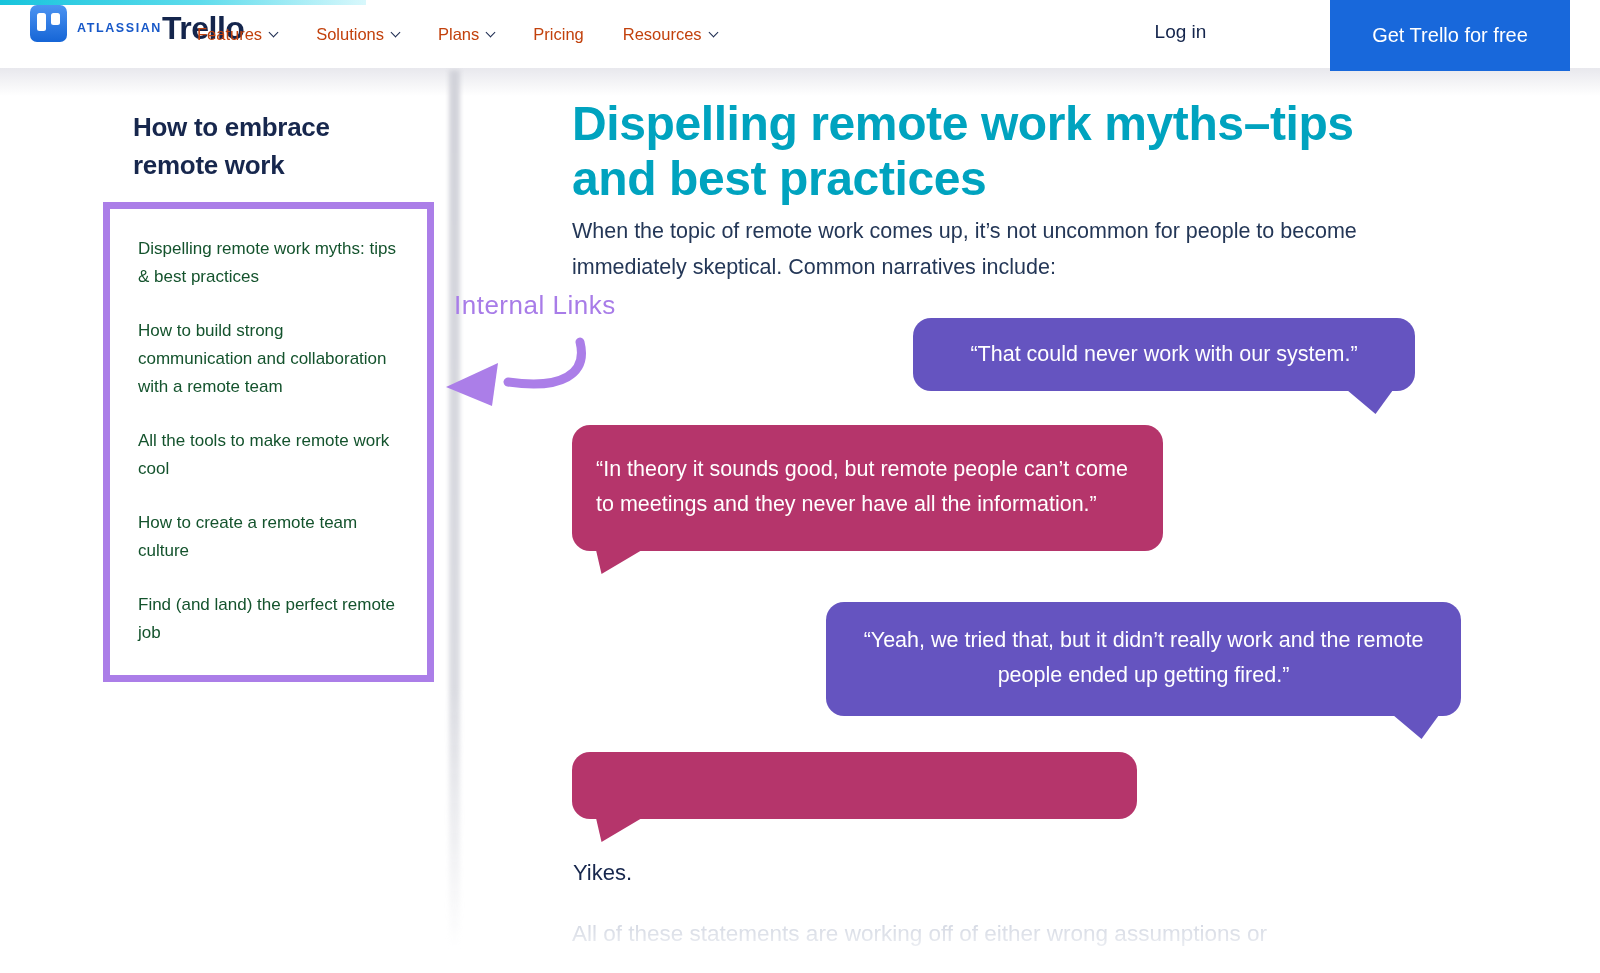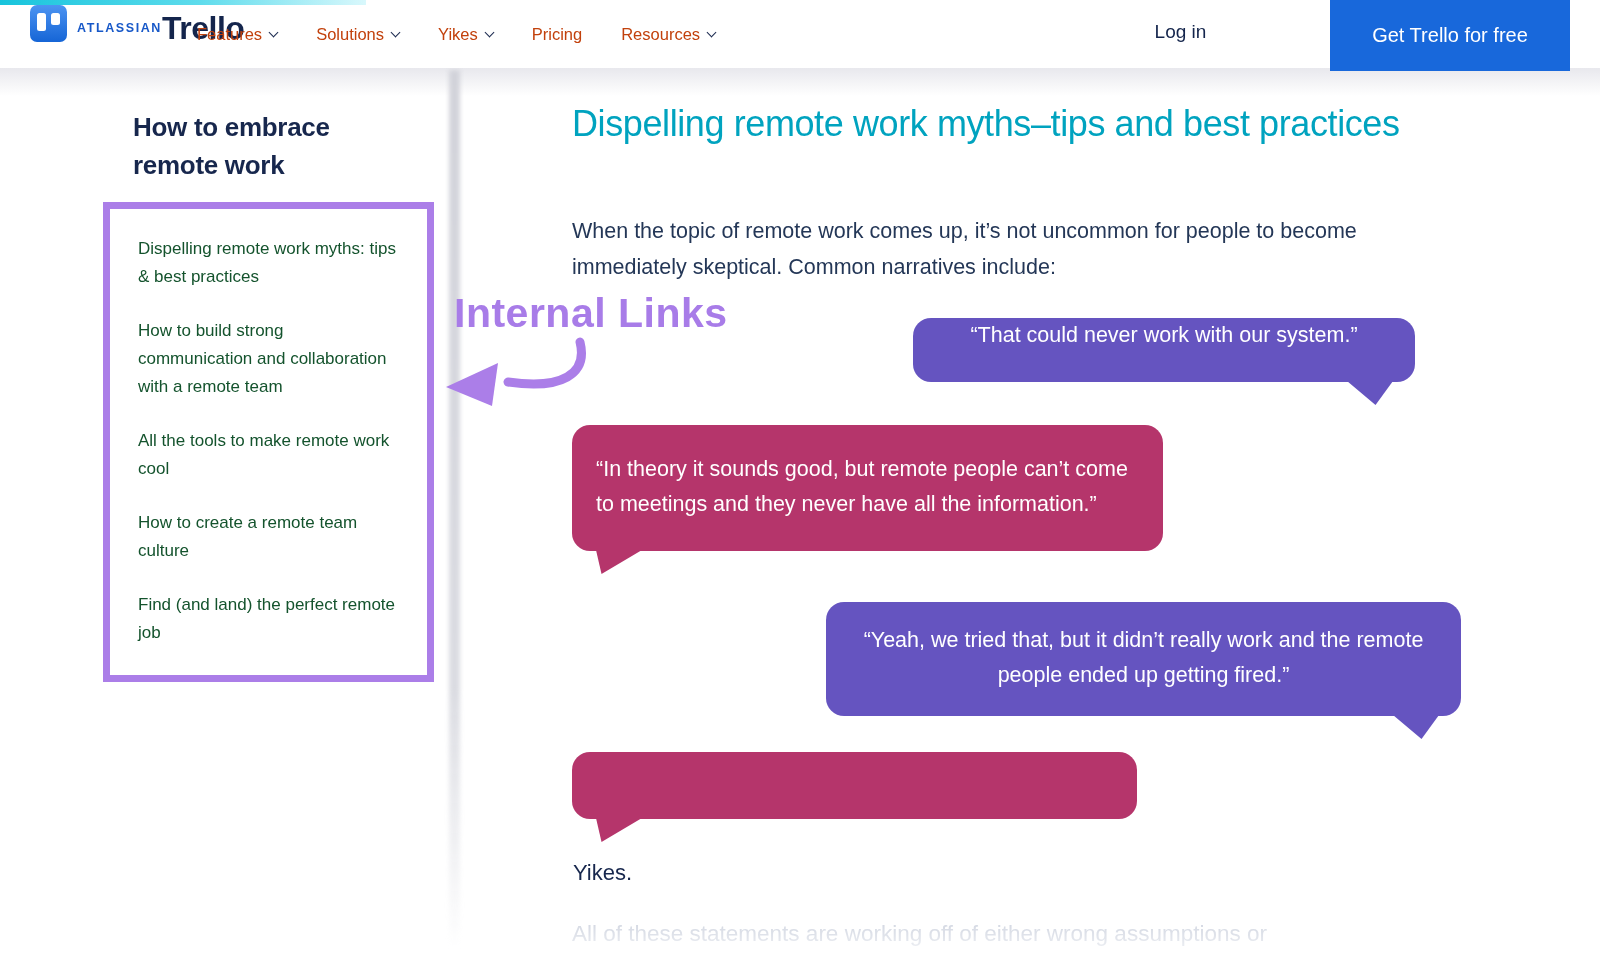--- a/index.html
+++ b/index.html
@@ -38,39 +38,39 @@
 
   
   .sb-title { position:absolute; left:133px; top:108px; width:240px; font-size:26px; font-weight:700;
     color:#17274d; line-height:38px; z-index:3; letter-spacing:-0.3px; }
   .link-box { position:absolute; left:103px; top:202px; width:331px; border:7px solid #ab7ee8; background:#fff;
     padding:26px 28px 28px 28px; z-index:3; }
   .link-item { font-size:17px; line-height:28px; color:#14532d; margin-bottom:26px; cursor:pointer; }
   .link-item:last-child { margin-bottom:0; }
 
   
-  .annot-label { position:absolute; left:454px; top:290px; font-size:41px; font-weight:700; color:#a87ce8; z-index:6; letter-spacing:0.5px; }
+  .annot-label { position:absolute; left:454px; top:290px; font-size:26px; font-weight:400; color:#a87ce8; z-index:6; letter-spacing:0.5px; }
   .annot-arrow { position:absolute; left:432px; top:330px; z-index:6; }
 
   
-  .art-title { position:absolute; left:572px; top:96px; width:830px; font-size:36px; line-height:55px;
-    font-weight:400; color:#00a3bf; z-index:3; letter-spacing:-0.4px; }
+  .art-title { position:absolute; left:572px; top:96px; width:830px; font-size:48px; line-height:55px;
+    font-weight:700; color:#00a3bf; z-index:3; letter-spacing:-0.4px; }
   .art-intro { position:absolute; left:572px; top:213px; width:840px; font-size:21.5px; line-height:36px;
     color:#243757; z-index:3; }
 
   .bubble { position:absolute; border-radius:18px; color:#fff; font-size:21.5px; line-height:35px; z-index:3; }
   .bubble .tail { position:absolute; width:46px; height:24px; }
   .purple { background:#6554c0; }
   .purple .tail { background:#6554c0; }
   .magenta { background:#b5356b; }
   .magenta .tail { background:#b5356b; }
   .tail-right { right:22px; bottom:-23px; clip-path:polygon(0 0,100% 0,62% 100%); }
   .tail-left  { left:24px;  bottom:-23px; clip-path:polygon(0 0,100% 0,12% 100%); }
 
-  .b1 { left:913px; top:318px; width:502px; height:64px; display:flex; justify-content:center; }
+  .b1 { left:913px; top:318px; width:502px; height:73px; display:flex; align-items:center; justify-content:center; }
   .b2 { left:572px; top:425px; width:591px; padding:27px 32px 29px 24px; }
   .b3 { left:826px; top:602px; width:635px; padding:21px 30px 23px 30px; text-align:center; }
   .b4 { left:572px; top:752px; width:565px; height:67px; display:flex; align-items:center; justify-content:center; }
 
   .reaction { position:absolute; left:573px; top:860px; font-size:22px; font-weight:500; color:#17274d; z-index:3; }
   .fading-line { position:absolute; left:572px; top:921px; width:860px; font-size:22.5px; color:#bcc3d3; z-index:3; }
   .bottom-fade { position:absolute; left:460px; top:898px; width:1140px; height:75px; z-index:4; pointer-events:none;
     background:linear-gradient(180deg,rgba(255,255,255,0) 0%,rgba(255,255,255,0.85) 80%,#ffffff 100%); }
 </style>
 </head>
@@ -92,21 +92,21 @@
     <nav class="nav">
       <div class="nav-item">
         <span>Features</span>
         <span class="chev"></span>
       </div>
       <div class="nav-item">
         <span>Solutions</span>
         <span class="chev"></span>
       </div>
       <div class="nav-item">
-        <span>Yikes</span>
+        <span>Plans</span>
         <span class="chev"></span>
       </div>
       <div class="nav-item">
         <span>Pricing</span>
       </div>
       <div class="nav-item">
         <span>Resources</span>
         <span class="chev"></span>
       </div>
     </nav>

